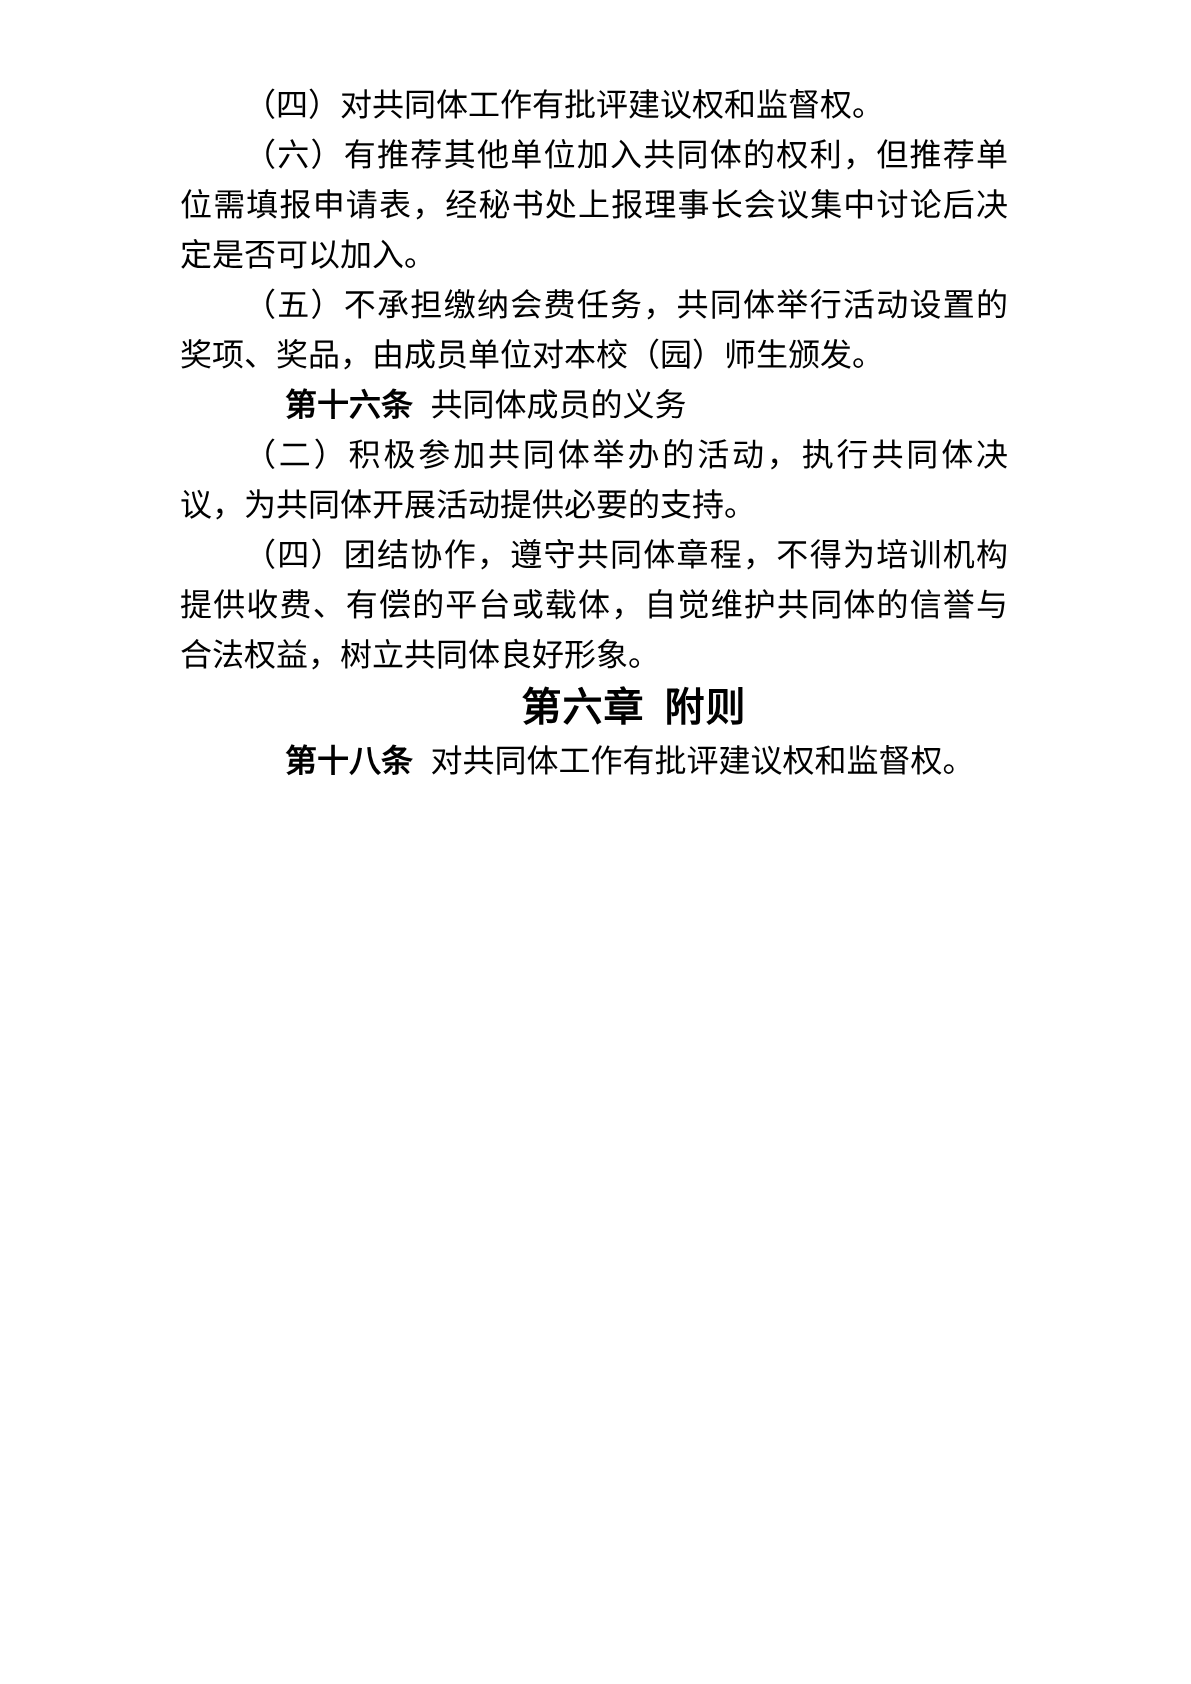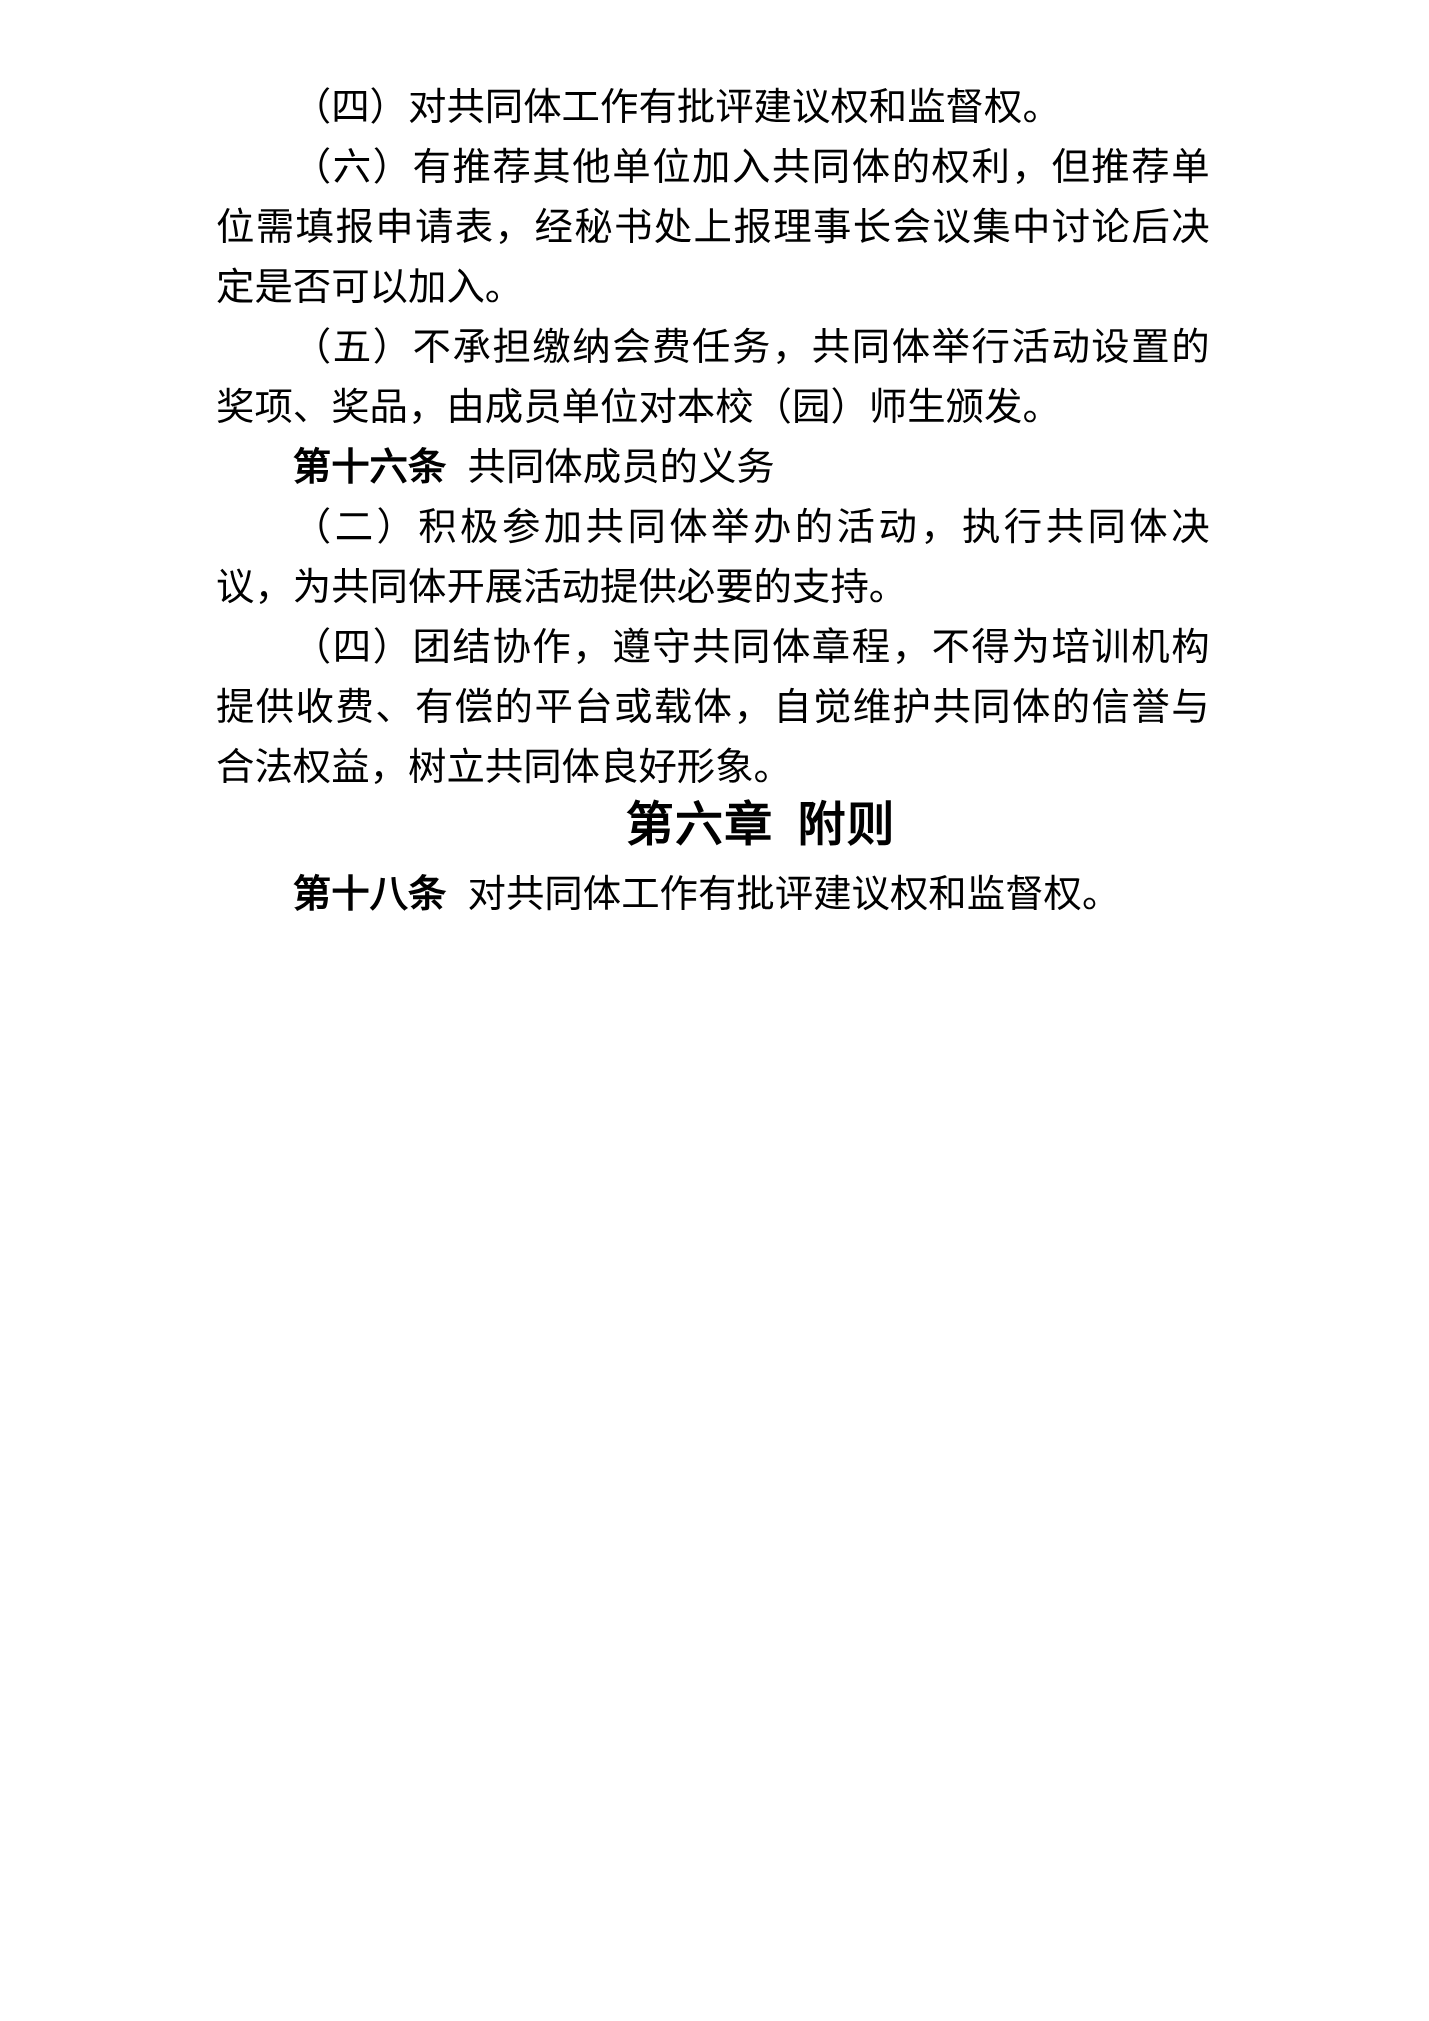--- a/index.html
+++ b/index.html
@@ -12,44 +12,45 @@
     width: 1191px;
     height: 1684px;
     margin: 0 auto;
     background: #ffffff;
     color: #000000;
     overflow: hidden;
     box-sizing: border-box;
   }
   .doc {
     box-sizing: border-box;
-    padding: 64px 183px 0 180px;
+    padding: 80px 183px 0 180px;
     font-family: "Liberation Serif", "DejaVu Serif", serif;
     font-size: 32px;
     line-height: 50px;
     color: #000000;
     text-align: justify;
     text-justify: inter-character;
   }
   .doc p {
     margin: 0;
     padding: 0;
     text-indent: 2em;
     word-break: break-all;
   }
   .article-term {
     font-family: "Liberation Sans", "DejaVu Sans", sans-serif;
     font-weight: 700;
     margin-right: 0.55em;
+    margin-left: 41px;
   }
   .chapter-heading {
     margin: 45px 0 74px 0;
     text-align: center;
     text-indent: 0;
-    font-family: Liberation Mono, monospace;
+    font-family: Liberation Serif, serif;
     font-weight: 700;
     font-size: 40px;
     line-height: 56px;
     letter-spacing: 1px;
   }
   .chapter-heading .chapter-number {
     margin-right: 0.5em;
   }
 </style>
 </head>

